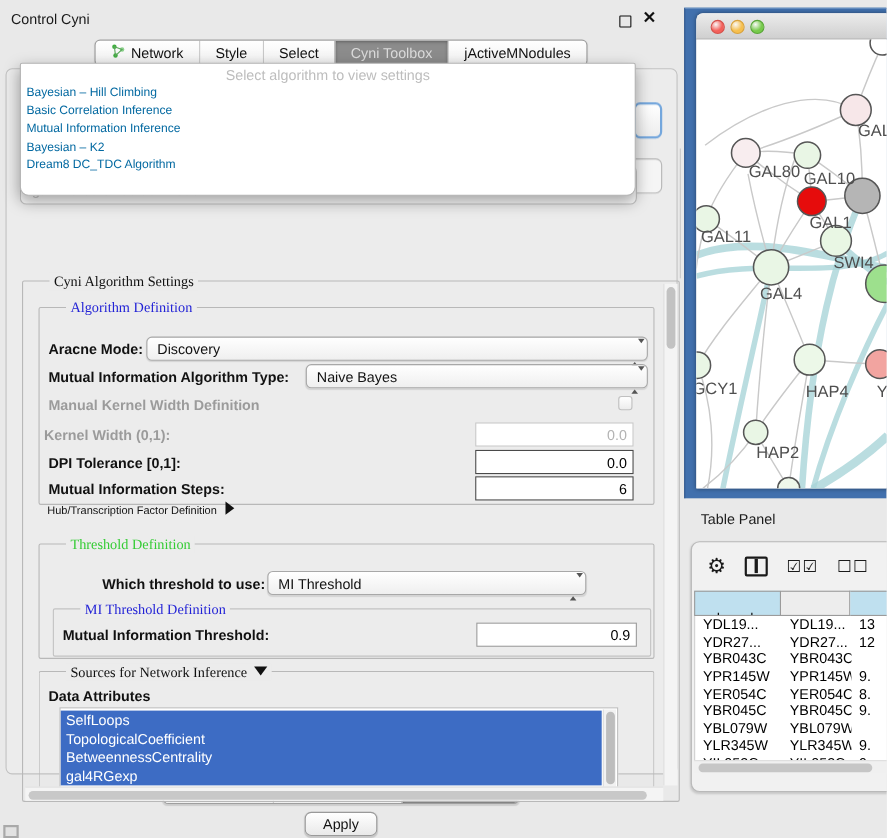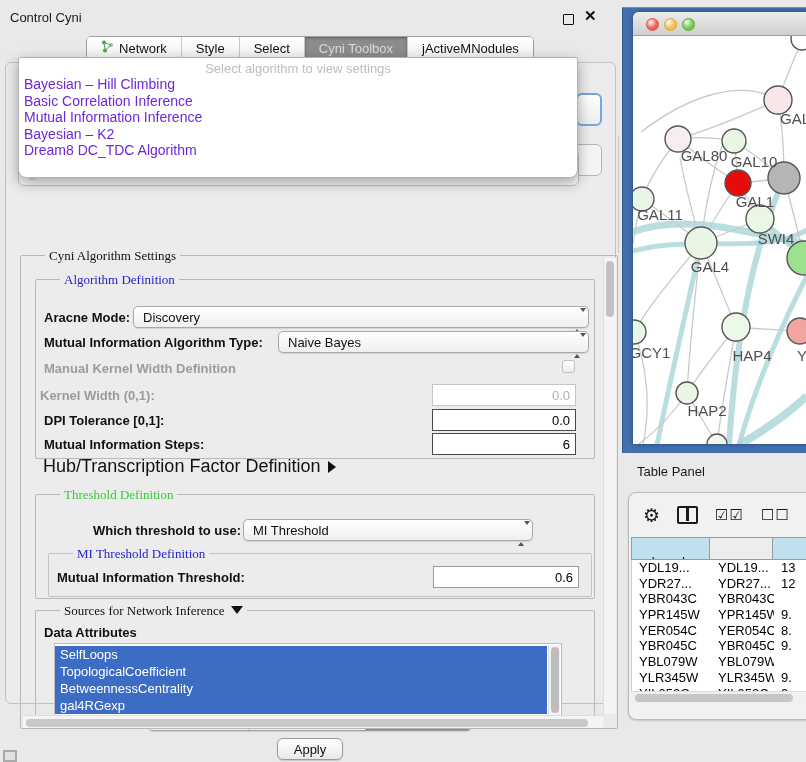--- a/index.html
+++ b/index.html
@@ -25,21 +25,21 @@
 
   
   .ghost-combo-focus { position:absolute; left:576px; top:93px; width:26px; height:33px; border:2px solid #74a7dd; border-radius:6px; background:linear-gradient(#fff,#ededed); z-index:4; }
   .ghost-combo2 { position:absolute; left:560px; top:144px; width:42px; height:32px; border:1px solid #b5b5b5; border-radius:6px; background:#f5f5f5; z-index:4; }
   .ghost-combo3 { position:absolute; left:18px; top:150px; width:561px; height:36px; border:1px solid #c3c3c3; border-radius:6px; background:#fbfbfb; z-index:4; color:#c9c9c9; font-size:13px; padding:14px 0 0 10px; overflow:hidden; white-space:nowrap; }
   .ghost-line-r { position:absolute; left:612px; top:72px; width:1px; height:118px; background:#c9c9c9; z-index:3; }
 
   
   .popup { position:absolute; left:18px; top:57px; width:560px; height:121px; background:#fff; border:1px solid #b2b2b2; border-radius:2px 2px 8px 8px; box-shadow:0 5px 14px rgba(0,0,0,.35); z-index:10; }
   .popup-prompt { text-align:center; color:#bdbdbd; font-size:13px; padding-top:3px; }
-  .algo-item { font-size:14px; line-height:16.5px; padding-left:5px; color:#6d28d9; white-space:nowrap; }
+  .algo-item { font-size:11px; line-height:16.5px; padding-left:5px; color:#0369a1; white-space:nowrap; }
   .algo-item.bold { font-weight:bold; }
 
   
   .group { position:absolute; border:1px solid #b8b8b8; border-radius:2px; }
   .legend { position:absolute; top:-8px; left:24px; background:#ececec; padding:0 4px; font-size:13px; white-space:nowrap;font-family:Liberation Serif, serif; }
   #settings-group { left:14px; top:192px; width:598px; height:474px; z-index:2; }
   .lbl { position:absolute; font-size:13px; font-weight:bold; color:#111; white-space:nowrap; }
   .lbl.gray { color:#9b9b9b; }
   .plain { font-weight:normal; }
 
@@ -167,35 +167,35 @@
         <span class="lbl gray" style="left:4px; top:108px;">Kernel Width (0,1):</span>
         <div class="tfield lite" style="left:396px; top:104px; width:144px;">0.0</div>
 
         <span class="lbl" style="left:8px; top:133px;">DPI Tolerance [0,1]:</span>
         <div class="tfield dark" style="left:396px; top:129px; width:144px;">0.0</div>
 
         <span class="lbl" style="left:8px; top:157px;">Mutual Information Steps:</span>
         <div class="tfield dark" style="left:396px; top:153px; width:144px;">6</div>
       </div>
 
-      <span class="lbl plain" style="left:22px; top:200px; font-weight:normal; font-size:18px;"><span>Hub/Transcription Factor Definition</span><span class="tri-right"></span></span>
+      <span class="lbl plain" style="left:22px; top:200px; font-weight:normal; font-size:10px;"><span>Hub/Transcription Factor Definition</span><span class="tri-right"></span></span>
 
       <div class="group" style="left:14px; top:238px; width:560px; height:105px;">
         <span class="legend" style="color:#35cc35;">Threshold Definition</span>
 
         <span class="lbl" style="left:57px; top:28px;">Which threshold to use:</span>
         <div class="combo" style="left:207px; top:24px; width:290px;">
           <span class="ctext">MI Threshold</span>
           <span class="arrs"><span class="arr-up"></span><span class="arr-dn"></span></span>
         </div>
 
         <div class="group" style="left:12px; top:58px; width:544px; height:44px; border-color:#c2c2c2;">
           <span class="legend" style="color:#2323d6;">MI Threshold Definition</span>
           <span class="lbl" style="left:8px; top:16px;">Mutual Information Threshold:</span>
-          <div class="tfield mid" style="left:384px; top:12px; width:146px;">0.6</div>
+          <div class="tfield mid" style="left:384px; top:12px; width:146px;">0.9</div>
         </div>
       </div>
 
       <div class="group" style="left:14px; top:354px; width:560px; height:106px; border-bottom:none;">
         <span class="legend"><span>Sources for Network Inference</span><span class="tri-down"></span></span>
         <span class="lbl" style="left:8px; top:14px;">Data Attributes</span>
         <div class="attr-list" id="attr-list">
             <div style="position: absolute; left: 0px; top: 2px; right: 14px; background: rgb(61, 108, 196);">
               <div class="attr-item">SelfLoops</div>
               <div class="attr-item">TopologicalCoefficient</div>

